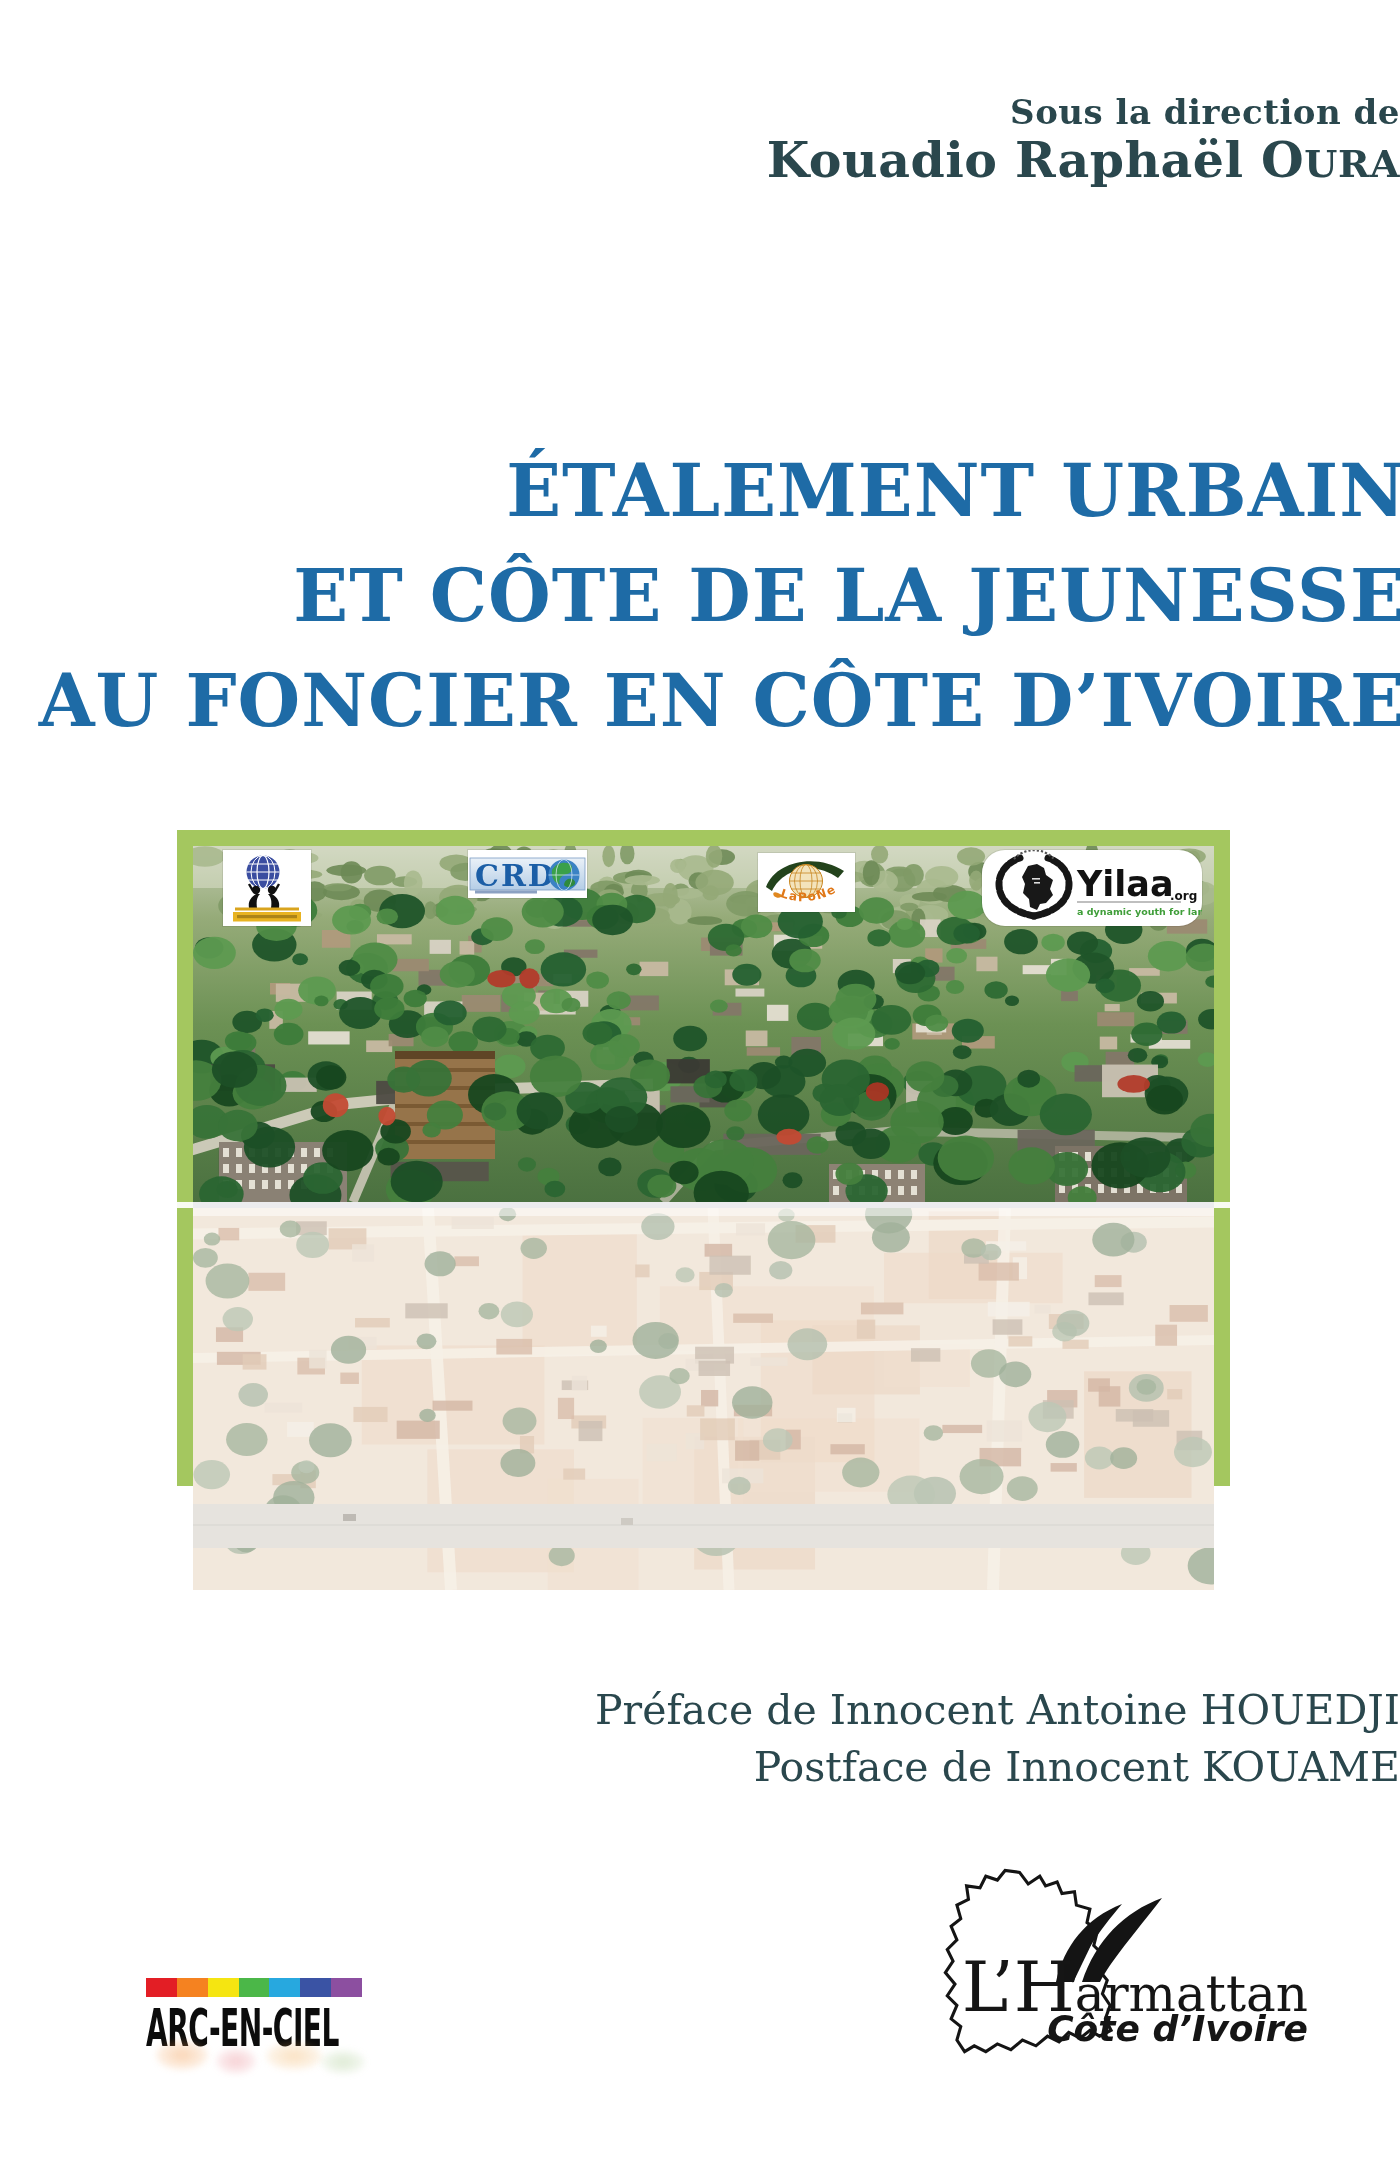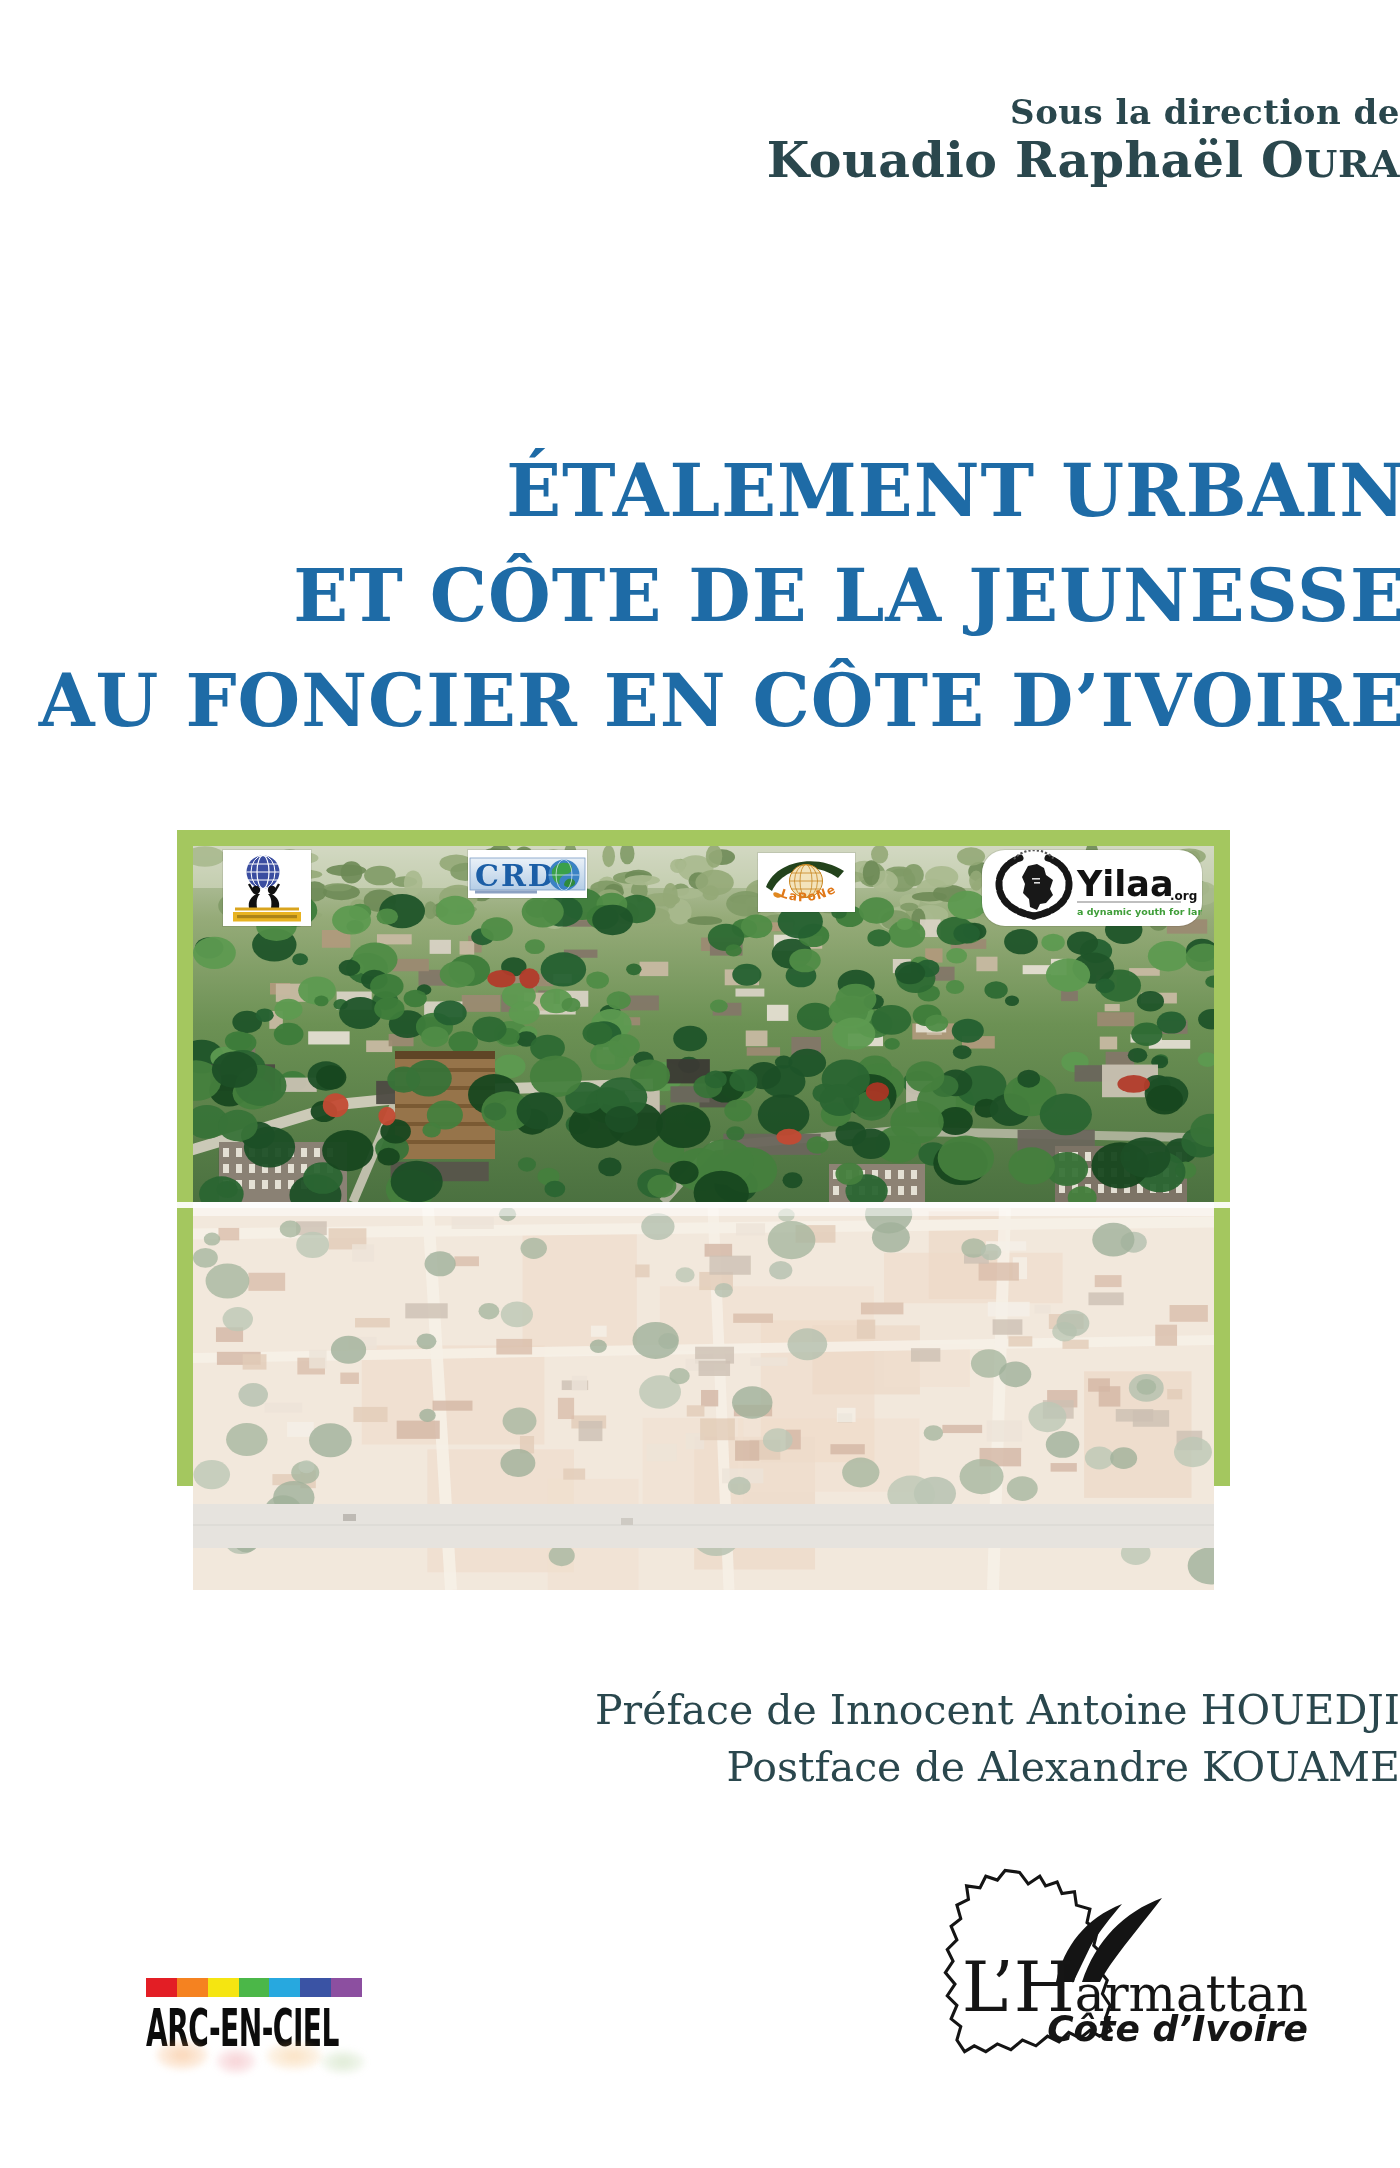--- a/index.html
+++ b/index.html
@@ -9,21 +9,21 @@
   }
   .ctr{position:absolute;left:0;width:1400px;text-align:right;}
   
   .direction{top:92px;font-size:34px;font-weight:bold;color:#2a474d;letter-spacing:.5px;}
   .author{top:131px;font-size:49px;font-weight:bold;color:#2a474d;letter-spacing:.5px;}
   .author .smallcaps{font-size:38px;}
   
   .title{top:438px;font-size:72px;font-weight:bold;color:#1e6ba6;line-height:105px;letter-spacing:1px;margin-left:6px;}
   
   .band{position:absolute;left:177px;top:830px;width:1053px;height:656px;
-        border:16px solid #a4c75f;box-sizing:border-box;background:#e5e5e5;}
+        border:16px solid #a4c75f;box-sizing:border-box;background:#0f172a;}
   .photo-top{position:absolute;left:0;top:0;width:1021px;height:356px;}
   .photo-top svg,.photo-bottom svg{position:absolute;left:0;top:0;width:100%;height:100%;}
   .photo-divider{position:absolute;left:-16px;top:356px;width:1053px;height:6px;background:rgba(255,255,255,.92);z-index:5;}
   .photo-bottom{position:absolute;left:0;top:362px;width:1021px;height:382px;}
   .plogo{position:absolute;background:#fff;z-index:6;box-shadow:0 0 0 1px rgba(0,0,0,.08);}
   .plogo svg{display:block;width:100%;height:100%;}
   
   .credits{top:1682px;font-size:41px;color:#2a474d;line-height:57px;}
   
   .arc{position:absolute;left:146px;top:1978px;width:218px;}
@@ -928,21 +928,21 @@
       <text x="95" y="46" font-family="DejaVu Sans, sans-serif" font-weight="bold" font-size="35" fill="#121212">Yilaa</text>
       <text x="188" y="50" font-family="DejaVu Sans, sans-serif" font-weight="bold" font-size="12" fill="#121212">.org</text>
       <rect x="95" y="51" width="104" height="2" fill="#8a8a8a" opacity=".55"></rect>
       <text x="95" y="65" font-family="DejaVu Sans, sans-serif" font-weight="bold" font-size="9.5" fill="#3f9e39">a dynamic youth for land</text>
     </svg>
   </div>
 </div>
 
 <div class="ctr credits">
   <div>Préface de Innocent Antoine HOUEDJI</div>
-  <div>Postface de Alexandre KOUAME</div>
+  <div>Postface de Innocent KOUAME</div>
 </div>
 
 <div class="arc">
   <div class="rainbow" id="rainbow-bar">
       <div style="background: rgb(227, 30, 37);"></div>
       <div style="background: rgb(245, 130, 32);"></div>
       <div style="background: rgb(245, 229, 17);"></div>
       <div style="background: rgb(75, 183, 72);"></div>
       <div style="background: rgb(39, 168, 223);"></div>
       <div style="background: rgb(58, 83, 164);"></div>

